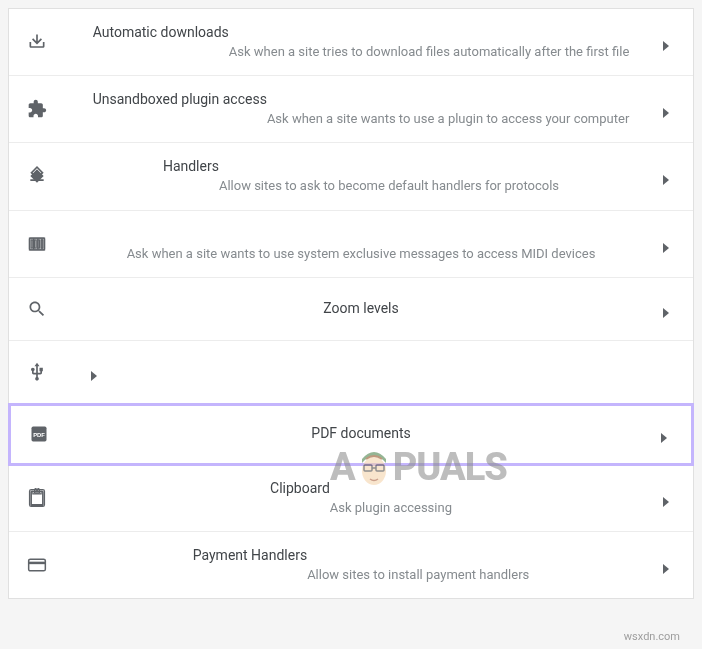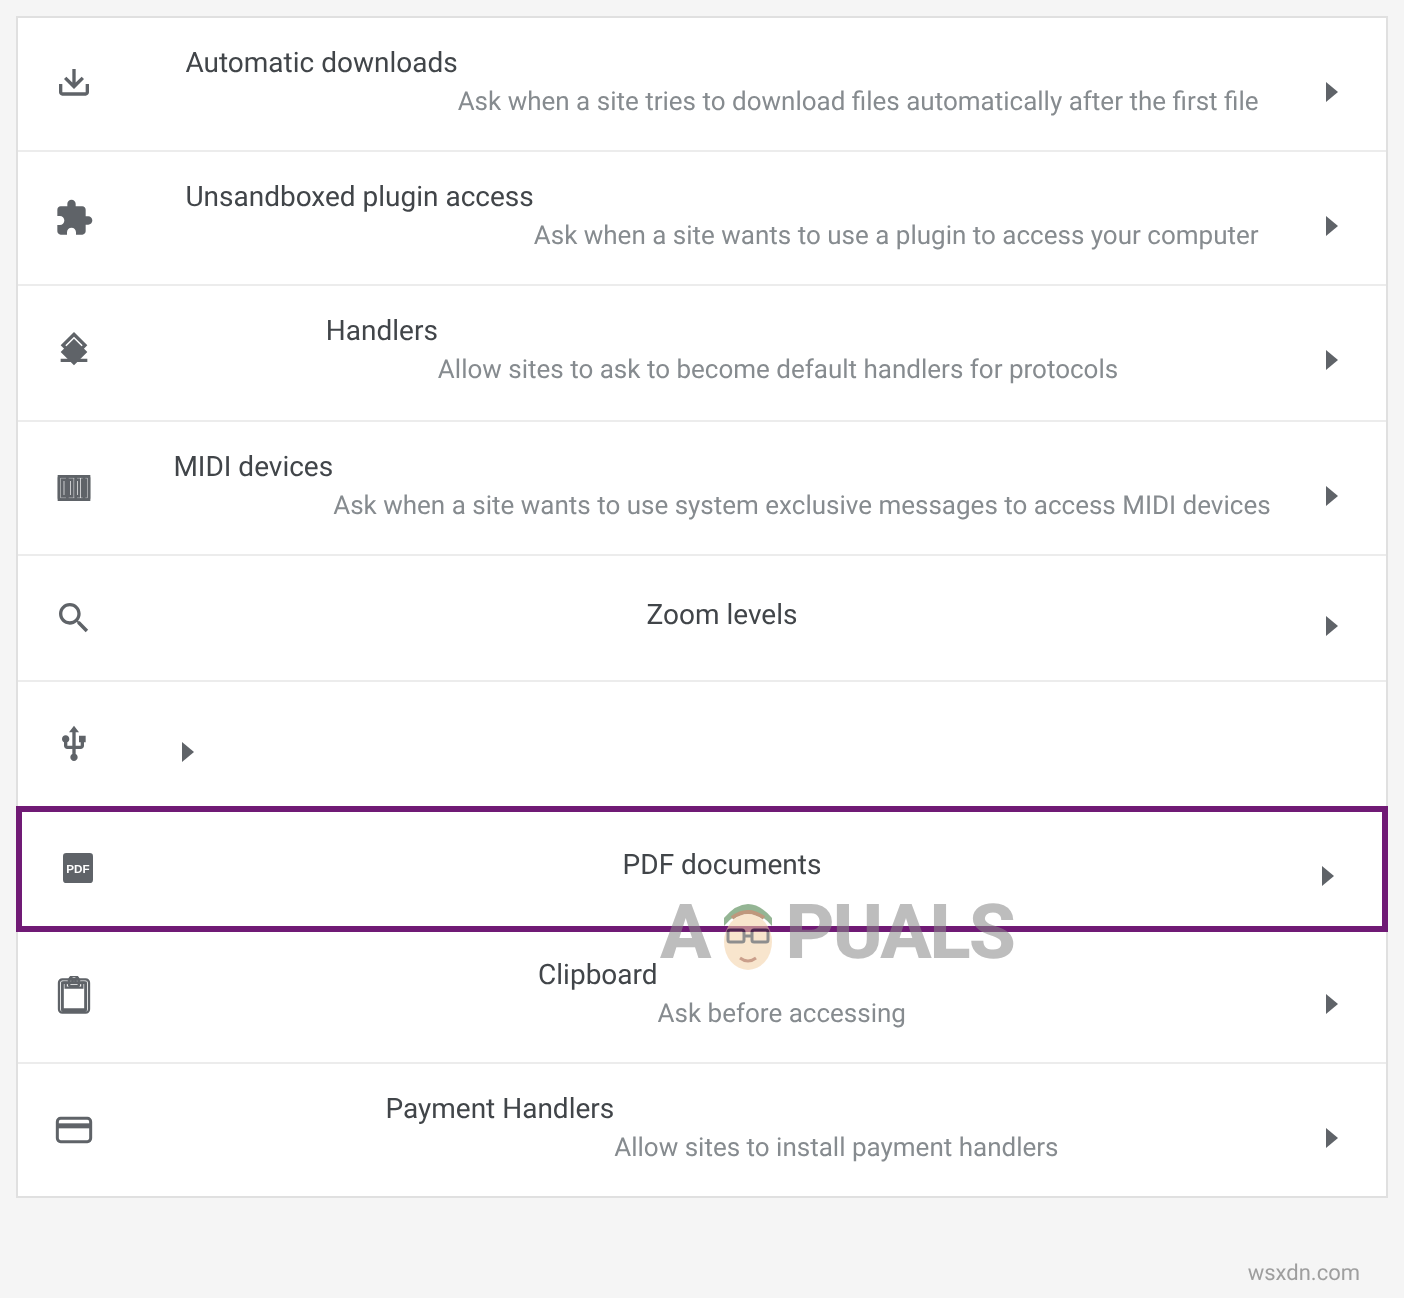--- a/index.html
+++ b/index.html
@@ -24,21 +24,21 @@
       min-height: 63px;
       padding: 14px 22px 14px 18px;
       border-bottom: 1px solid #ececec;
       cursor: pointer;
       position: relative;
     }
     .setting-row:last-child {
       border-bottom: none;
     }
     .setting-row.highlighted {
-      border: 3px solid #701a75;
+      border: 3px solid #c4b5fd;
       margin: -1px;
     }
     .row-icon {
       width: 20px;
       height: 20px;
       flex-shrink: 0;
       margin-right: 28px;
       display: flex;
       align-items: center;
       justify-content: center;
@@ -164,21 +164,20 @@
       <div class="row-icon">
         <svg viewBox="0 0 24 24">
           <path d="M3 5h18v14H3V5zm2 2v10h2V7H5zm4 0v10h2V7H9zm4 0v10h2V7h-2zm4 0v10h2V7h-2z" fill="none" stroke="#5f6368" stroke-width="1.6"></path>
           <rect x="3" y="5" width="18" height="14" rx="1" fill="none" stroke="#5f6368" stroke-width="1.6"></rect>
           <line x1="8" y1="5" x2="8" y2="19" stroke="#5f6368" stroke-width="1.6"></line>
           <line x1="13" y1="5" x2="13" y2="19" stroke="#5f6368" stroke-width="1.6"></line>
           <line x1="18" y1="5" x2="18" y2="19" stroke="#5f6368" stroke-width="1.6"></line>
         </svg>
       </div>
       <div class="row-text">
-        <div class="row-title">MIDI devices</div>
         <div class="row-description">Ask when a site wants to use system exclusive messages to access MIDI devices</div>
       </div>
       <div class="row-chevron"><svg viewBox="0 0 6 10">
           <path d="M0 0 L6 5 L0 10 Z" fill="#5f6368"></path>
         </svg></div>
     </div>
     <div class="setting-row">
       <div class="row-icon">
         <svg viewBox="0 0 24 24">
           <path d="M15.5 14h-.79l-.28-.27C15.41 12.59 16 11.11 16 9.5 16 5.91 13.09 3 9.5 3S3 5.91 3 9.5 5.91 16 9.5 16c1.61 0 3.09-.59 4.23-1.57l.27.28v.79l5 4.99L20.49 19l-4.99-5zm-6 0C7.01 14 5 11.99 5 9.5S7.01 5 9.5 5 14 7.01 14 9.5 11.99 14 9.5 14z"></path>
@@ -218,21 +217,21 @@
     <div class="setting-row">
       <div class="row-icon">
         <svg viewBox="0 0 24 24">
           <path d="M19 2h-4.18C14.4.84 13.3 0 12 0c-1.3 0-2.4.84-2.82 2H5c-1.1 0-2 .9-2 2v16c0 1.1.9 2 2 2h14c1.1 0 2-.9 2-2V4c0-1.1-.9-2-2-2zm-7 0c.55 0 1 .45 1 1s-.45 1-1 1-1-.45-1-1 .45-1 1-1zm7 18H5V4h2v3h10V4h2v16z" fill="none" stroke="#5f6368" stroke-width="1.4"></path>
           <rect x="5" y="4" width="14" height="17" rx="1" fill="none" stroke="#5f6368" stroke-width="1.6"></rect>
           <rect x="9" y="2" width="6" height="4" rx="1" fill="none" stroke="#5f6368" stroke-width="1.6"></rect>
         </svg>
       </div>
       <div class="row-text">
         <div class="row-title">Clipboard</div>
-        <div class="row-description">Ask before accessing</div>
+        <div class="row-description">Ask plugin accessing</div>
       </div>
       <div class="row-chevron"><svg viewBox="0 0 6 10">
           <path d="M0 0 L6 5 L0 10 Z" fill="#5f6368"></path>
         </svg></div>
     </div>
     <div class="setting-row">
       <div class="row-icon">
         <svg viewBox="0 0 24 24">
           <rect x="2" y="5" width="20" height="14" rx="2" fill="none" stroke="#5f6368" stroke-width="1.8"></rect>
           <rect x="2" y="8" width="20" height="3" fill="#5f6368"></rect>

